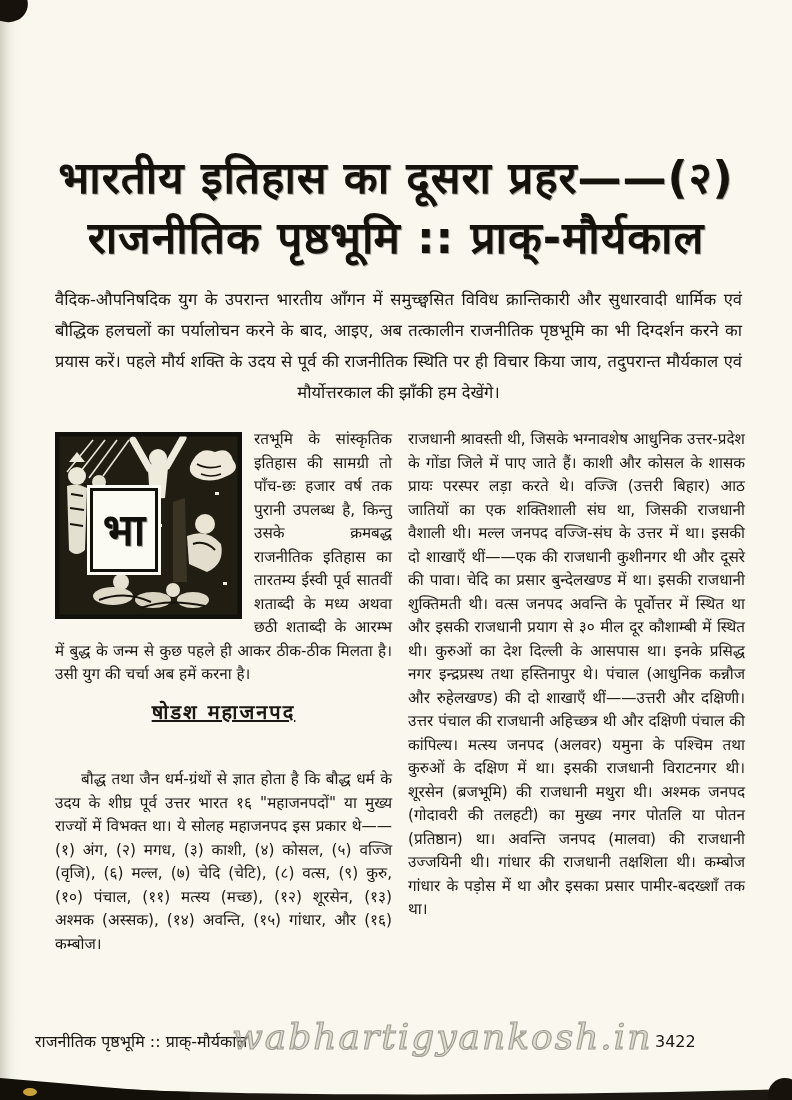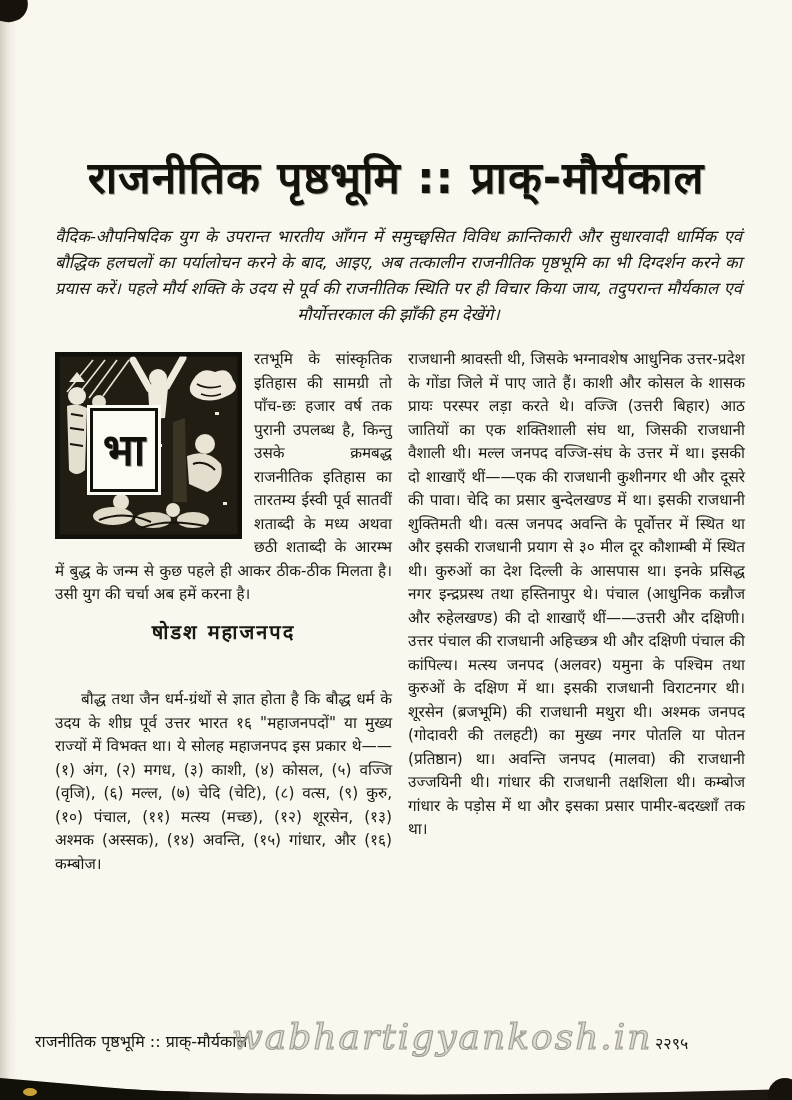--- a/index.html
+++ b/index.html
@@ -39,25 +39,24 @@
     font-size:44px;
     line-height:60px;
     letter-spacing:1px;
     color:#15120c;
     text-shadow:1px 1px 0 rgba(20,16,8,0.35);
   }
   
   .intro{
     margin:16px 50px 0 55px;
     font-size:16.5px;
-    line-height:26px;
+    line-height:31px;
     text-align:justify;
     text-align-last:center;
     font-weight:500;
-    font-style:italic;
   }
   
   .columns{
     display:flex;
     gap:16px;
     margin:20px 47px 0 55px;
   }
   .col{
     width:337px;
     font-size:15.3px;
@@ -83,20 +82,21 @@
     font-size:44px;font-weight:bold;color:#12100a;
     text-shadow:1px 1px 0 rgba(0,0,0,0.4);
   }
   .section-heading{
     clear:both;
     text-align:center;
     font-size:20px;
     font-weight:bold;
     margin:14px 0 10px 0;
     letter-spacing:2px;
+    text-decoration:underline;
   }
   .left-para1{margin-top:2px;}
   .col .spacer{height:8px;}
   
   .footer{
     position:absolute;left:0;top:1020px;width:792px;height:60px;
   }
   .footer-left{
     position:absolute;left:35px;top:10px;
     font-size:16px;font-weight:500;color:#1b1813;
@@ -119,20 +119,21 @@
 </style>
 </head>
 <body>
 
 <div class="page">
 
   <div class="edge-left"></div>
   <div class="blob-topleft"></div>
 
   <div class="heading">
+    <div>भारतीय इतिहास का दूसरा प्रहर——(२)</div>
     <div>राजनीतिक पृष्ठभूमि :: प्राक्-मौर्यकाल</div>
   </div>
 
   <p class="intro">वैदिक-औपनिषदिक युग के उपरान्त भारतीय आँगन में समुच्छ्वसित विविध क्रान्तिकारी और सुधारवादी धार्मिक एवं बौद्धिक हलचलों का पर्यालोचन करने के बाद, आइए, अब तत्कालीन राजनीतिक पृष्ठभूमि का भी दिग्दर्शन करने का प्रयास करें। पहले मौर्य शक्ति के उदय से पूर्व की राजनीतिक स्थिति पर ही विचार किया जाय, तदुपरान्त मौर्यकाल एवं मौर्योत्तरकाल की झाँकी हम देखेंगे।</p>
 
   <div class="columns">
 
     <div class="col">
       <div class="woodcut">
         <svg width="187" height="187" viewBox="0 0 187 187">
@@ -196,21 +197,21 @@
     <div class="col">
       <p>राजधानी श्रावस्ती थी, जिसके भग्नावशेष आधुनिक उत्तर-प्रदेश के गोंडा जिले में पाए जाते हैं। काशी और कोसल के शासक प्रायः परस्पर लड़ा करते थे। वज्जि (उत्तरी बिहार) आठ जातियों का एक शक्तिशाली संघ था, जिसकी राजधानी वैशाली थी। मल्ल जनपद वज्जि-संघ के उत्तर में था। इसकी दो शाखाएँ थीं——एक की राजधानी कुशीनगर थी और दूसरे की पावा। चेदि का प्रसार बुन्देलखण्ड में था। इसकी राजधानी शुक्तिमती थी। वत्स जनपद अवन्ति के पूर्वोत्तर में स्थित था और इसकी राजधानी प्रयाग से ३० मील दूर कौशाम्बी में स्थित थी। कुरुओं का देश दिल्ली के आसपास था। इनके प्रसिद्ध नगर इन्द्रप्रस्थ तथा हस्तिनापुर थे। पंचाल (आधुनिक कन्नौज और रुहेलखण्ड) की दो शाखाएँ थीं——उत्तरी और दक्षिणी। उत्तर पंचाल की राजधानी अहिच्छत्र थी और दक्षिणी पंचाल की कांपिल्य। मत्स्य जनपद (अलवर) यमुना के पश्चिम तथा कुरुओं के दक्षिण में था। इसकी राजधानी विराटनगर थी। शूरसेन (ब्रजभूमि) की राजधानी मथुरा थी। अश्मक जनपद (गोदावरी की तलहटी) का मुख्य नगर पोतलि या पोतन (प्रतिष्ठान) था। अवन्ति जनपद (मालवा) की राजधानी उज्जयिनी थी। गांधार की राजधानी तक्षशिला थी। कम्बोज गांधार के पड़ोस में था और इसका प्रसार पामीर-बदख्शाँ तक था।</p>
       <div class="spacer"></div>
     </div>
 
   </div>
 
   <div class="footer">
     <span class="footer-left">राजनीतिक पृष्ठभूमि :: प्राक्-मौर्यकाल</span>
     <span class="watermark">wabhartigyankosh.in</span>
-    <span class="page-number">२२९५</span>
+    <span class="page-number">3422</span>
   </div>
 
   <svg class="artifact-bottom" width="792" height="24" viewBox="0 0 792 24">
     <path d="M0,4 C60,10 130,15 240,17 C420,20 620,18 792,13 L792,24 L0,24 Z" fill="#1c1710"></path>
     <path d="M0,2 L70,8 C110,12 150,15 190,16 L190,24 L0,24 Z" fill="#130f09"></path>
     <ellipse cx="30" cy="16" rx="7" ry="4" fill="#c9a23a"></ellipse>
   </svg>
   <div class="blob-bottomright"></div>
 
 </div>

